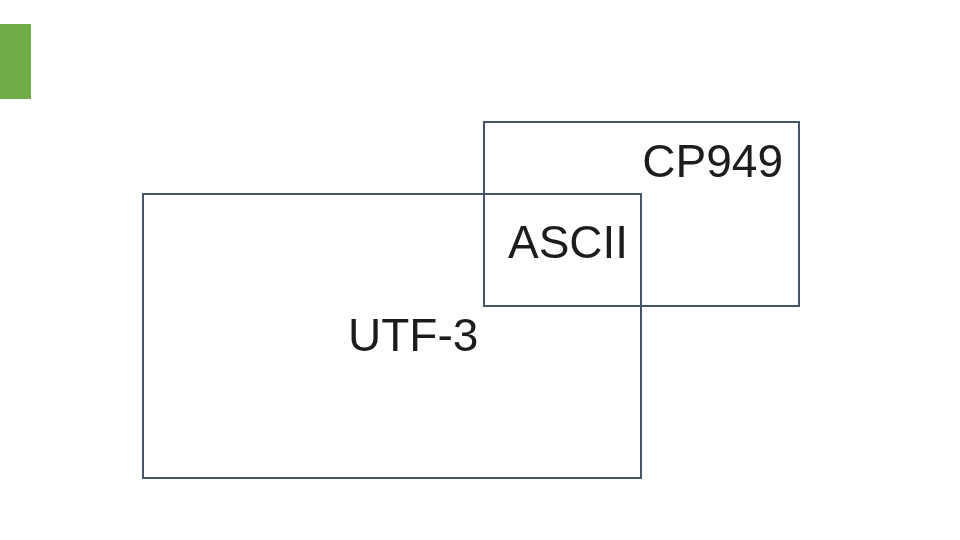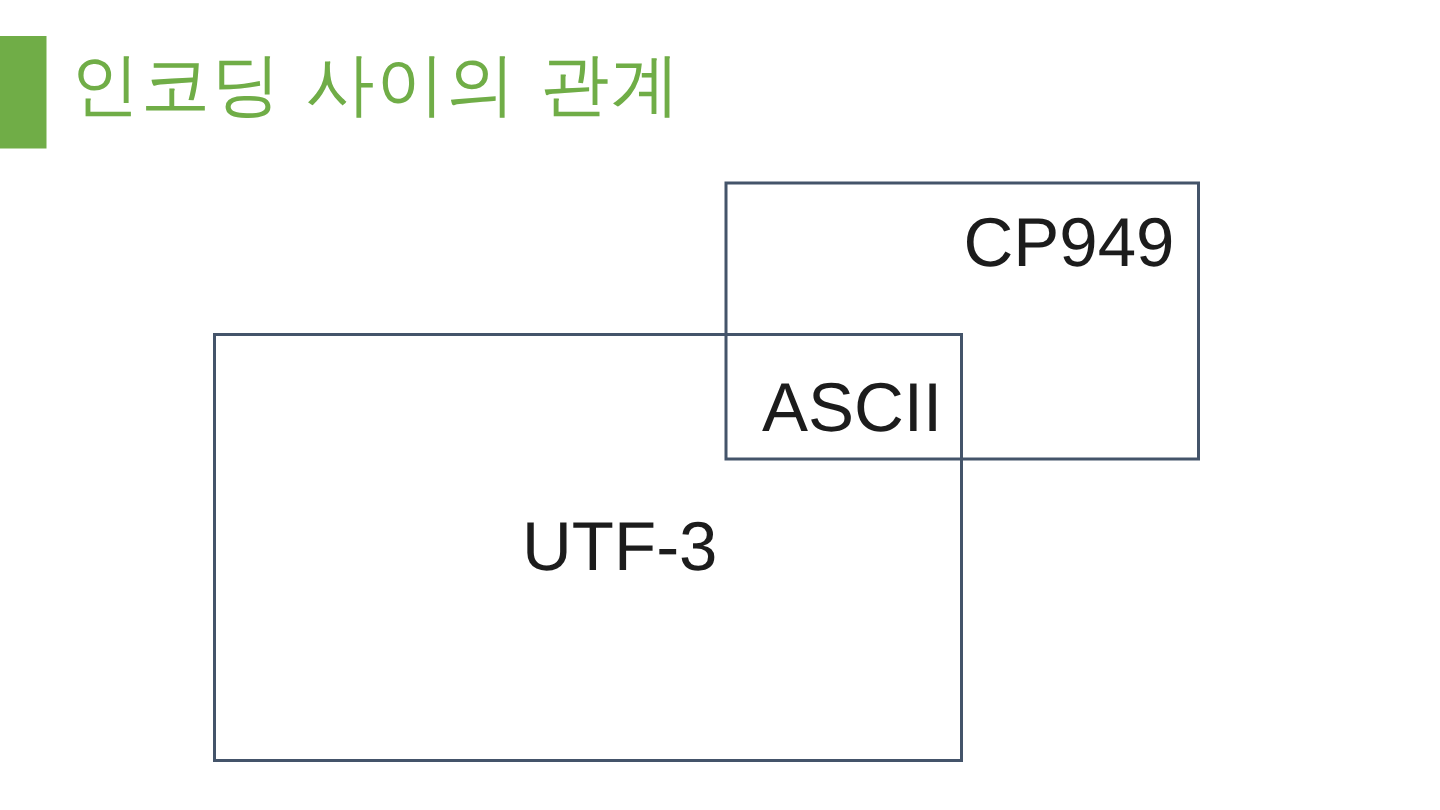--- a/index.html
+++ b/index.html
@@ -52,21 +52,21 @@
     box-sizing: border-box;
   }
   .cp949-box {
     left: 483px;
     top: 121px;
     width: 317px;
     height: 186px;
   }
   .utf8-box {
     left: 142px;
-    top: 222px;
+    top: 193px;
     width: 500px;
     height: 286px;
     text-align: right;
   }
   .set-label {
     position: absolute;
     font-family: "Liberation Sans", sans-serif;
     font-size: 46px;
     line-height: 1;
     color: var(--label-text, #1C1C1C);
@@ -83,21 +83,20 @@
   .utf8-label {
     left: 204px;
     top: 117px;
   }
 </style>
 </head>
 <body>
 
 <div class="slide">
   <div class="title-bar"></div>
-  <h1 class="title">인코딩 사이의 관계</h1>
 
   <div class="diagram">
     <div class="set-box cp949-box">
       <span class="set-label cp949-label">CP949</span>
     </div>
     <div class="set-box utf8-box">
       <span class="set-label ascii-label">ASCII</span>
       <span class="set-label utf8-label">UTF-3</span>
     </div>
   </div>

